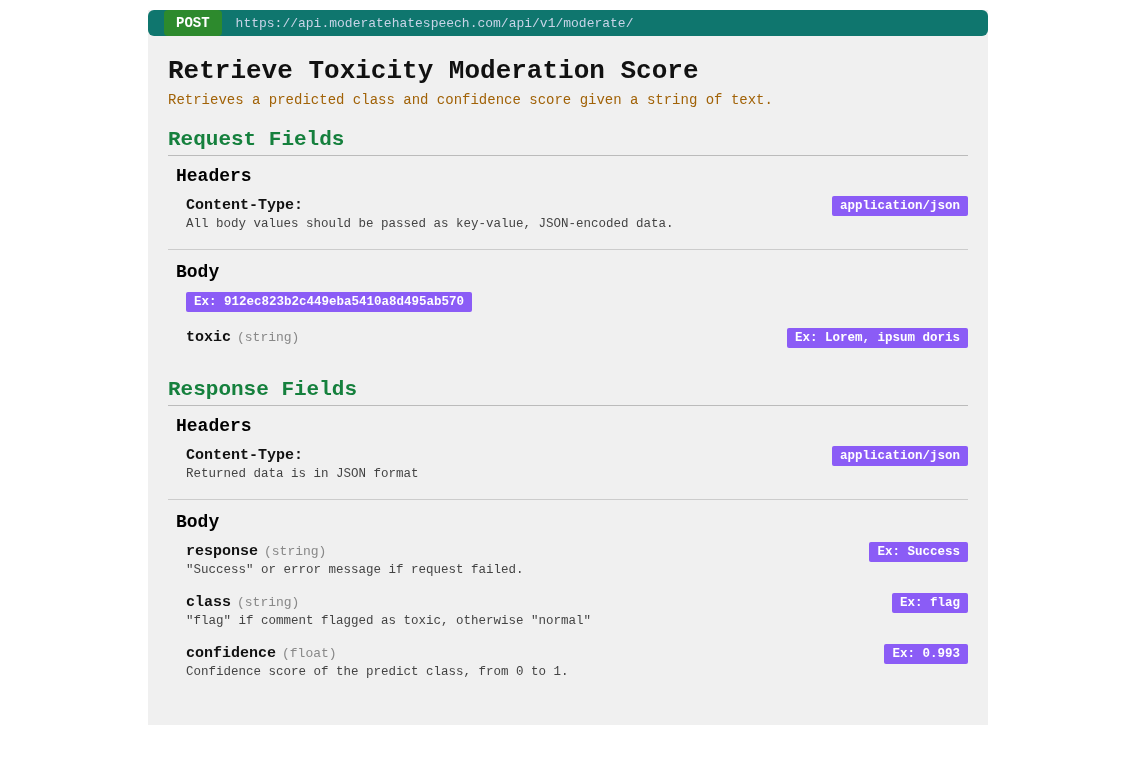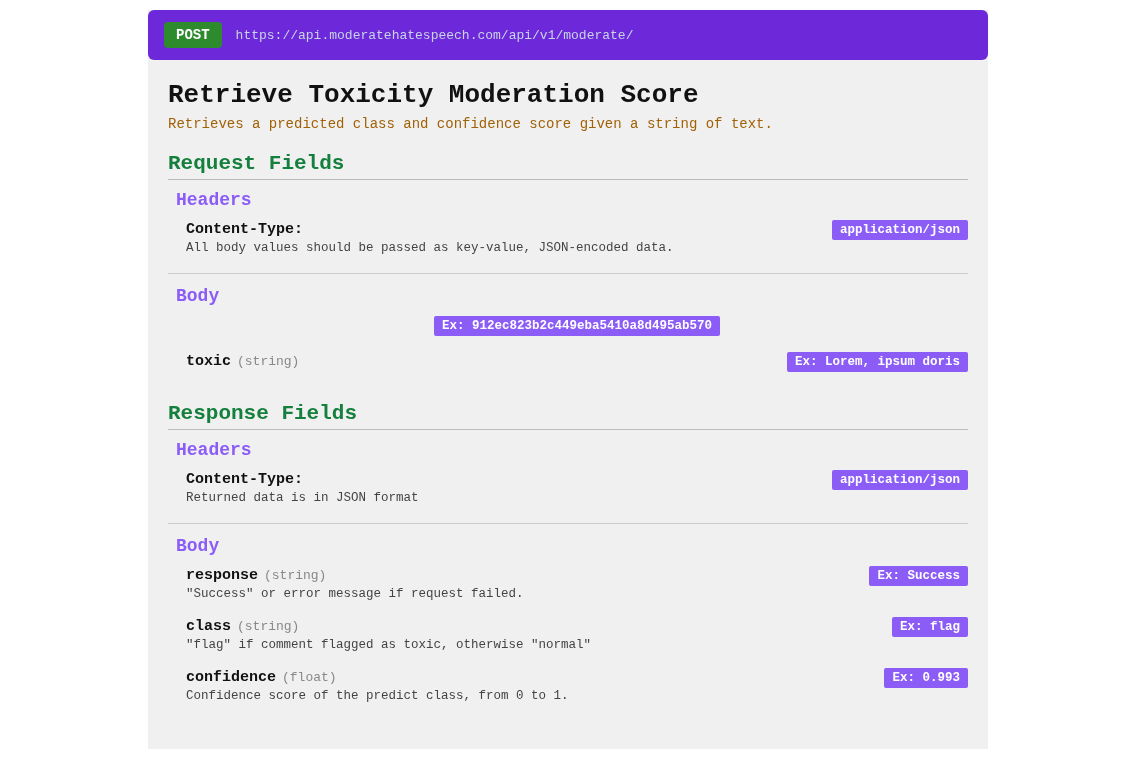--- a/index.html
+++ b/index.html
@@ -11,22 +11,22 @@
       font-family: 'Consolas', 'Monaco', 'Courier New', monospace;
       background: #ffffff;
       padding: 0;
     }
     .container {
       width: 840px;
       margin: 10px auto;
       background: #f0f0f0;
     }
     .endpoint-header {
-      background: #6d28d9;
-      padding: 12px 16px;
+      background: #0f766e;
+      padding: 0 16px;
       border-radius: 6px;
       display: flex;
       align-items: center;
       gap: 14px;
     }
     .method-badge {
       background: #2d8a2d;
       color: #fff;
       font-weight: bold;
       padding: 5px 12px;
@@ -59,31 +59,31 @@
       margin-bottom: 4px;
     }
     .divider {
       border: none;
       border-top: 1px solid #bbb;
       margin: 4px 0 10px 0;
     }
     h3.group-heading {
       font-size: 18px;
       font-weight: bold;
-      color: #8b5cf6;
+      color: #000000;
       padding-left: 8px;
       margin-bottom: 4px;
     }
     .field-row {
       padding: 6px 0 10px 18px;
       position: relative;
     }
     .field-main {
       display: flex;
-      justify-content: center;
+      justify-content: space-between;
       align-items: flex-start;
       gap: 4px;
     }
     .field-left {
       flex: 1;
     }
     .field-name {
       font-size: 15px;
       font-weight: bold;
       color: #111;

